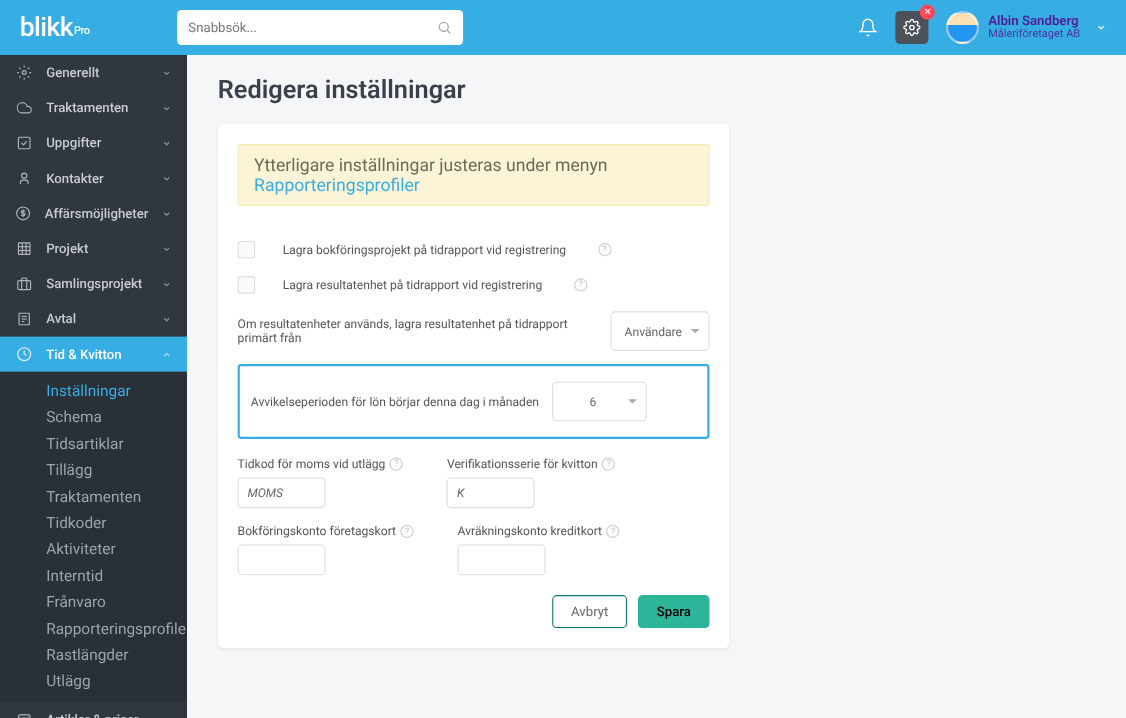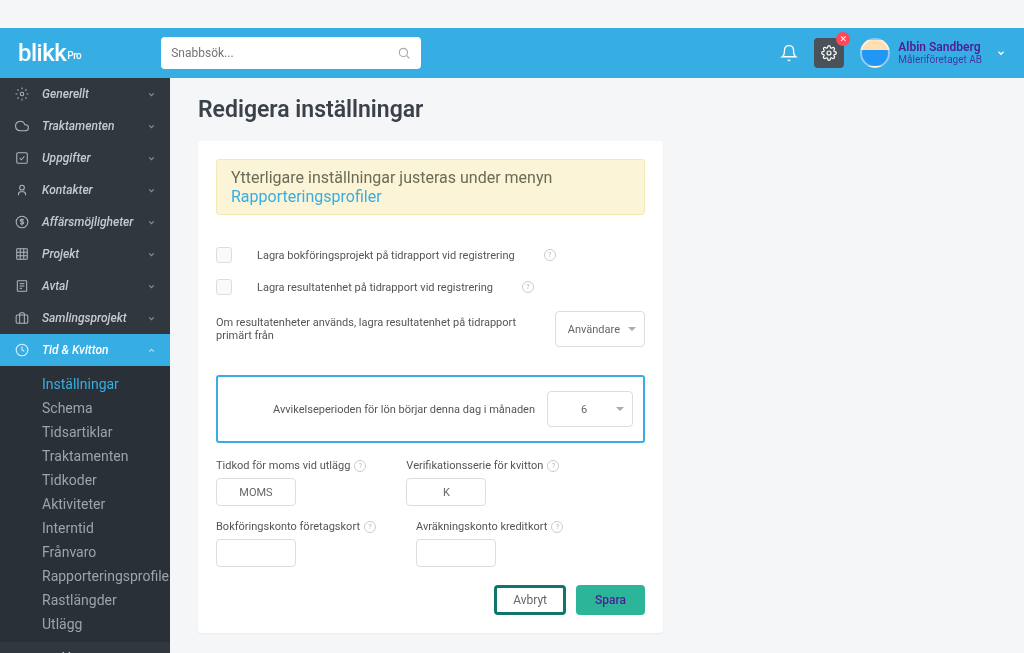--- a/index.html
+++ b/index.html
@@ -1,18 +1,18 @@
 <!DOCTYPE html>
 <html><head>
 <meta charset="utf-8">
 <style>
 * { margin: 0; padding: 0; box-sizing: border-box; font-family: -apple-system, BlinkMacSystemFont, "Segoe UI", Roboto, Arial, sans-serif; }
 body { background: #f5f6f8; width: 1024px; height: 653px; overflow: hidden; }
 
-.header { background: #37aee3; height: 50px; display: flex; align-items: center; padding: 0 18px; gap: 20px; position: relative; margin-top: 28px; }
+.header { background: #37aee3; height: 50px; display: flex; align-items: center; padding: 0 18px; gap: 20px; position: relative; }
 .logo { color: #fff; font-size: 24px; font-weight: 500; letter-spacing: -0.5px; }
 .logo sub { font-size: 10px; vertical-align: baseline; position: relative; top: -2px; margin-left: 1px; }
 .search-wrap { background: #fff; border-radius: 4px; height: 30px; width: 260px; display: flex; align-items: center; padding: 16px 10px; margin-left: 60px; }
 .search-input { border: none; outline: none; flex: 1; font-size: 12px; color: #888; background: transparent; }
 .search-icon { color: #aaa; }
 .header-right { margin-left: auto; display: flex; align-items: center; gap: 16px; }
 .icon-btn { color: #fff; display: flex; align-items: center; justify-content: center; cursor: pointer; }
 .gear-box { background: #4a5158; border-radius: 4px; width: 30px; height: 30px; display: flex; align-items: center; justify-content: center; position: relative; }
 .gear-badge { position: absolute; top: -6px; right: -6px; background: #ff4757; color: #fff; border-radius: 50%; width: 14px; height: 14px; font-size: 9px; display: flex; align-items: center; justify-content: center; }
 .avatar { width: 30px; height: 30px; border-radius: 50%; background: linear-gradient(#ffe0b2 40%, #2196f3 40%); border: 2px solid rgba(255,255,255,0.5); }
@@ -23,50 +23,50 @@
 .chevron-down { color: #fff; margin-left: 6px; }
 
 .layout { display: flex; height: calc(100% - 50px); }
 
 .sidebar { width: 170px; background: #31373e; height: 100%; overflow-y: auto; color: #c7cbd1; font-size: 12px; }
 .sidebar::-webkit-scrollbar { width: 6px; }
 .sidebar::-webkit-scrollbar-thumb { background: #555; border-radius: 3px; }
 .nav-item { display: flex; align-items: center; height: 32px; padding: 0 14px; cursor: pointer; gap: 12px; }
 .nav-item.active { background: #37aee3; color: #fff; }
 .nav-item .nav-icon { width: 16px; display: flex; align-items: center; justify-content: center; opacity: 0.85; }
-.nav-item .nav-label { flex: 1; font-weight: 500; font-style: italic; }
+.nav-item .nav-label { flex: 1; font-weight: 500; }
 .nav-item .nav-chevron { opacity: 0.6; }
 .subnav { background: #2a3037; padding: 6px 0; }
 .subnav-item { height: 24px; display: flex; align-items: center; padding-left: 42px; font-size: 14px; color: #9da3ab; cursor: pointer; }
 .subnav-item.selected { color: #37aee3; }
 
 .main { flex: 1; padding: 18px 28px; overflow-y: auto; }
 .page-title { font-size: 23px; font-weight: 600; color: #3a414a; margin-bottom: 18px; }
 .card { background: #fff; border-radius: 4px; padding: 18px; width: 465px; box-shadow: 0 1px 2px rgba(0,0,0,0.05); }
 .info-banner { background: #fbf4d6; border: 1px solid #f3e9b5; border-radius: 3px; padding: 8px 14px; font-size: 16px; color: #6b6b5a; margin-bottom: 32px; }
 .info-banner a { color: #37aee3; text-decoration: none; }
 
 .checkbox-row { display: flex; align-items: center; gap: 25px; margin-bottom: 16px; font-size: 11px; color: #555; }
 .checkbox-box { width: 16px; height: 16px; border: 1px solid #ddd; border-radius: 3px; background: #fafafa; }
 .help-icon { display: inline-block; width: 12px; height: 12px; border: 1px solid #ccc; border-radius: 50%; font-size: 8px; color: #bbb; text-align: center; line-height: 10px; margin-left: 4px; }
 
-.field-row { display: flex; align-items: center; gap: 28px; margin-bottom: 28px; font-size: 11px; color: #555; }
+.field-row { display: flex; align-items: center; gap: 28px; margin-bottom: 12px; font-size: 11px; color: #555; }
 .select { border: 1px solid #ddd; border-radius: 4px; height: 36px; display: flex; align-items: center; justify-content: center; padding: 0 24px 0 12px; font-size: 11px; color: #666; position: relative; background: #fff; }
 .select::after { content: ""; position: absolute; right: 8px; top: 50%; border: 4px solid transparent; border-top-color: #aaa; transform: translateY(-2px); }
 
-.highlight-row { border: 2px solid #37aee3; border-radius: 3px; padding: 14px 10px; margin-bottom: 16px; display: flex; align-items: center; gap: 12px; font-size: 11px; color: #555; justify-content: flex-end; }
+.highlight-row { border: 2px solid #37aee3; border-radius: 3px; padding: 14px 10px; margin-bottom: 16px; display: flex; align-items: center; gap: 12px; font-size: 11px; color: #555; }
 .highlight-row .select { width: 86px; }
 
 .two-col { display: flex; gap: 40px; margin-bottom: 14px; }
 .col .label { font-size: 11px; color: #555; margin-bottom: 6px; display: flex; align-items: center; }
-.text-input { border: 1px solid #ddd; border-radius: 4px; height: 28px; width: 80px; padding: 0 8px; font-size: 11px; color: #666; text-align: center; outline: none; }
+.text-input { border: 1px solid #ddd; border-radius: 4px; height: 28px; width: 80px; padding: 0 8px; font-size: 11px; color: #666; text-align: left; outline: none; font-style: italic; }
 
 .actions { display: flex; justify-content: flex-end; gap: 10px; margin-top: 18px; }
-.btn { height: 30px; padding: 0 16px; border-radius: 4px; font-size: 12px; cursor: pointer; border: 3px solid #0f766e; background: #fff; color: #666; }
-.btn.primary { background: #2db59a; border-color: #2db59a; color: #4c1d95; font-weight: 500; }
+.btn { height: 30px; padding: 0 16px; border-radius: 4px; font-size: 12px; cursor: pointer; border: 1px solid #0f766e; background: #fff; color: #666; }
+.btn.primary { background: #2db59a; border-color: #2db59a; color: #000000; font-weight: 500; }
 
 svg { display: block; }
 </style>
 </head>
 <body>
 
 <div class="header">
   <div class="logo">
     <span>blikk</span><sub>Pro</sub>
   </div>
@@ -193,65 +193,66 @@
         <span class="nav-label">Projekt</span>
         <span class="nav-chevron">
           <svg width="9" height="9" viewBox="0 0 24 24" fill="none" stroke="currentColor" stroke-width="3">
             <polyline points="6 9 12 15 18 9"></polyline>
           </svg>
         </span>
       </div>
       <div class="nav-item">
         <span class="nav-icon">
           <svg width="14" height="14" viewBox="0 0 24 24" fill="none" stroke="currentColor" stroke-width="1.8">
+            <rect x="2" y="7" width="20" height="14" rx="2"></rect>
+            <path d="M16 21V5a2 2 0 00-2-2h-4a2 2 0 00-2 2v16"></path>
+          </svg>
+        </span>
+        <span class="nav-label">Samlingsprojekt</span>
+        <span class="nav-chevron">
+          <svg width="9" height="9" viewBox="0 0 24 24" fill="none" stroke="currentColor" stroke-width="3">
+            <polyline points="6 9 12 15 18 9"></polyline>
+          </svg>
+        </span>
+      </div>
+      <div class="nav-item">
+        <span class="nav-icon">
+          <svg width="14" height="14" viewBox="0 0 24 24" fill="none" stroke="currentColor" stroke-width="1.8">
             <rect x="4" y="3" width="16" height="18" rx="1"></rect>
             <line x1="8" y1="8" x2="16" y2="8"></line>
             <line x1="8" y1="12" x2="16" y2="12"></line>
             <line x1="8" y1="16" x2="12" y2="16"></line>
           </svg>
         </span>
         <span class="nav-label">Avtal</span>
         <span class="nav-chevron">
           <svg width="9" height="9" viewBox="0 0 24 24" fill="none" stroke="currentColor" stroke-width="3">
             <polyline points="6 9 12 15 18 9"></polyline>
           </svg>
         </span>
       </div>
-      <div class="nav-item">
-        <span class="nav-icon">
-          <svg width="14" height="14" viewBox="0 0 24 24" fill="none" stroke="currentColor" stroke-width="1.8">
-            <rect x="2" y="7" width="20" height="14" rx="2"></rect>
-            <path d="M16 21V5a2 2 0 00-2-2h-4a2 2 0 00-2 2v16"></path>
-          </svg>
-        </span>
-        <span class="nav-label">Samlingsprojekt</span>
-        <span class="nav-chevron">
-          <svg width="9" height="9" viewBox="0 0 24 24" fill="none" stroke="currentColor" stroke-width="3">
-            <polyline points="6 9 12 15 18 9"></polyline>
-          </svg>
-        </span>
-      </div>
       <div class="nav-item active">
         <span class="nav-icon">
           <svg width="14" height="14" viewBox="0 0 24 24" fill="none" stroke="currentColor" stroke-width="1.8">
             <circle cx="12" cy="12" r="10"></circle>
             <polyline points="12 6 12 12 16 14"></polyline>
           </svg>
         </span>
         <span class="nav-label">Tid &amp; Kvitton</span>
         <span class="nav-chevron">
           <svg width="9" height="9" viewBox="0 0 24 24" fill="none" stroke="currentColor" stroke-width="3">
             <polyline points="18 15 12 9 6 15"></polyline>
           </svg>
         </span>
       </div>
       <div class="subnav">
         <div class="subnav-item selected">Inställningar</div>
         <div class="subnav-item">Schema</div>
         <div class="subnav-item">Tidsartiklar</div>
+        <div class="subnav-item">Tillägg</div>
         <div class="subnav-item">Traktamenten</div>
         <div class="subnav-item">Tidkoder</div>
         <div class="subnav-item">Aktiviteter</div>
         <div class="subnav-item">Interntid</div>
         <div class="subnav-item">Frånvaro</div>
         <div class="subnav-item">Rapporteringsprofiler</div>
         <div class="subnav-item">Rastlängder</div>
         <div class="subnav-item">Utlägg</div>
       </div>
       <div class="nav-item">

